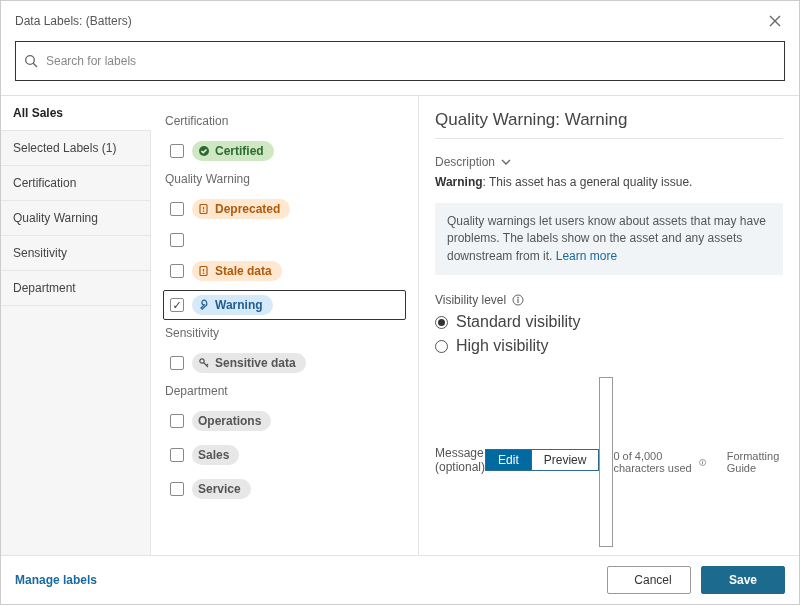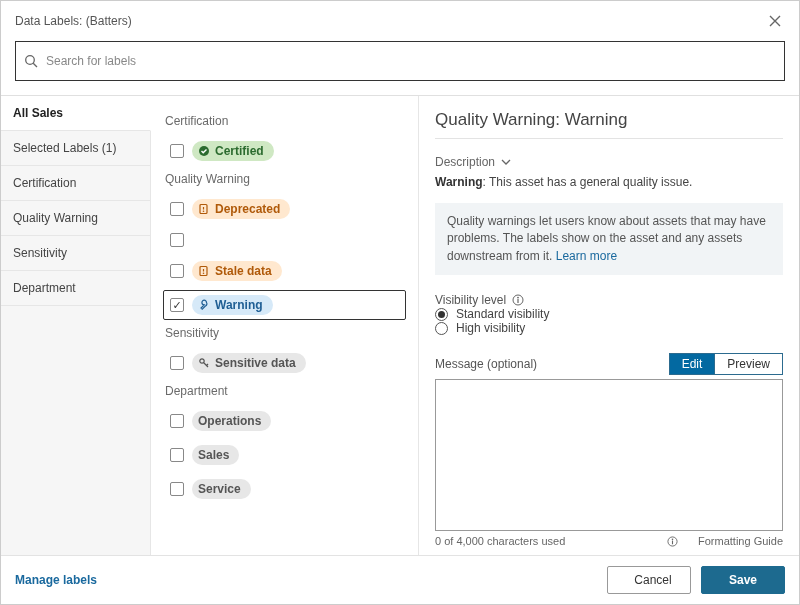--- a/index.html
+++ b/index.html
@@ -147,29 +147,29 @@
     background: #f1f4f6;
     padding: 10px 12px;
     font-size: 12px;
     color: #555;
     line-height: 1.45;
     margin-top: 14px;
   }
   .info-box .learn { color:#1a699e; cursor:pointer; }
   .vis-section { margin-top: 18px; }
   .vis-head { display:flex; align-items:center; gap:6px; color:#555; font-size:12px; }
-  .radio-row { display:flex; align-items:center; gap:8px; font-size:12px; color:#444; }
+  .radio-row { display:flex; align-items:center; gap:8px; margin-top:6px; font-size:16px; color:#444; }
   .radio {
     width:13px; height:13px; border:1px solid #555; border-radius:50%;
     position:relative;
   }
   .radio.sel::after {
     content:""; position:absolute; inset:2px; background:#333; border-radius:50%;
   }
-  .msg-section { margin-top: 18px; display:flex; flex-direction:column; flex:1; min-height:0; }
+  .msg-section { margin-top: 18px; display:flex; flex-direction:row; flex:1; min-height:0; }
   .msg-head { display:flex; align-items:center; }
   .msg-label { color:#555; font-size:12px; }
   .msg-tabs { margin-left:auto; display:flex; }
   .msg-tab {
     border:1px solid #2c6b8f; padding:3px 12px; font-size:12px; cursor:pointer;
   }
   .msg-tab.edit { background:#0369a1; color:#fff; }
   .msg-tab.preview { background:#fff; color:#333; border-left:none; }
   .msg-area {
     flex:1; margin-top:4px; border:1px solid #999;

